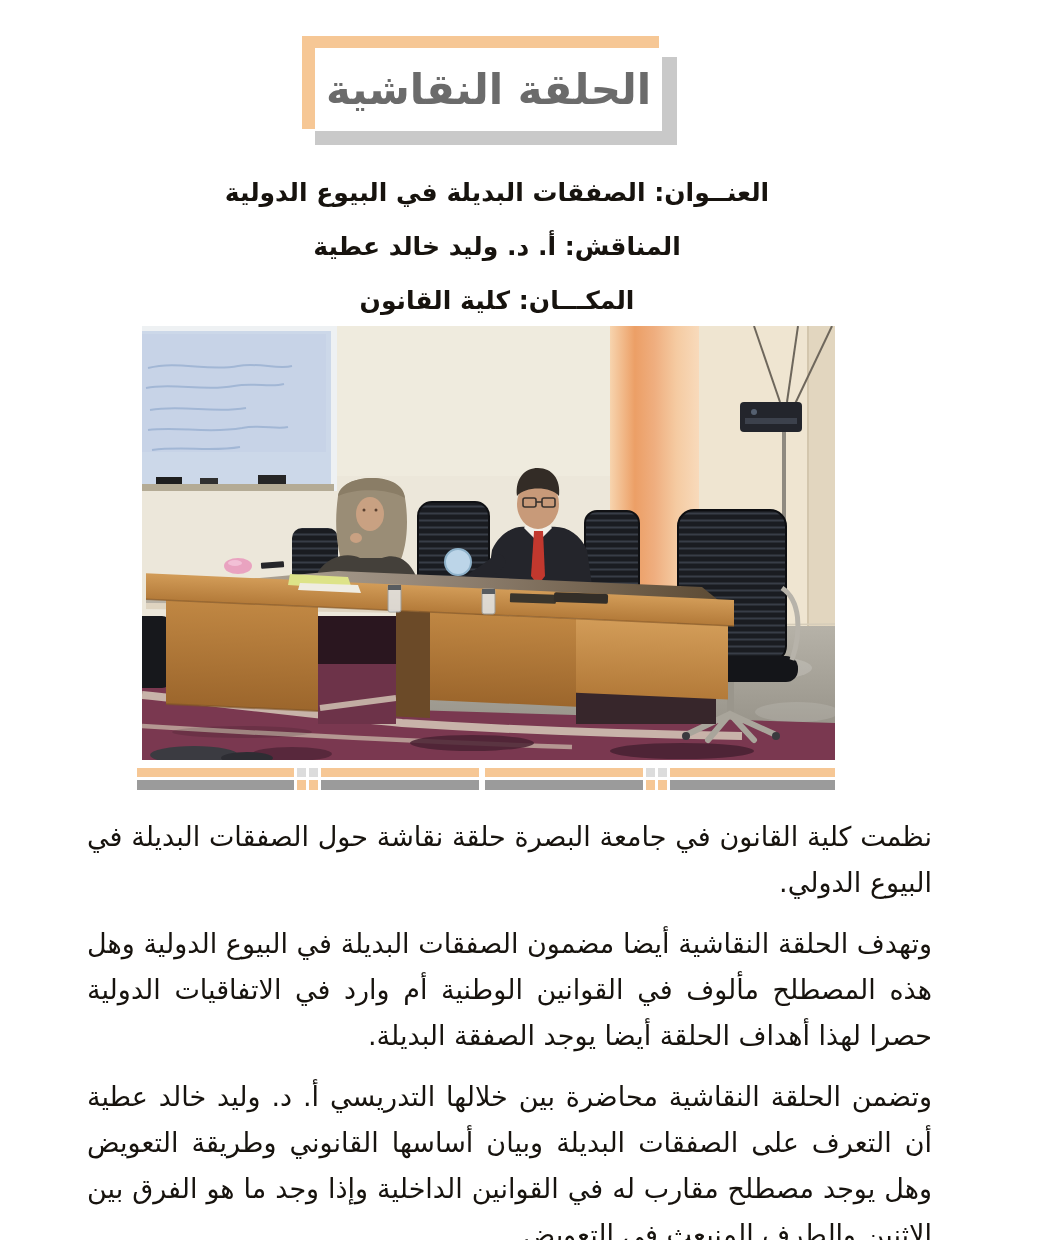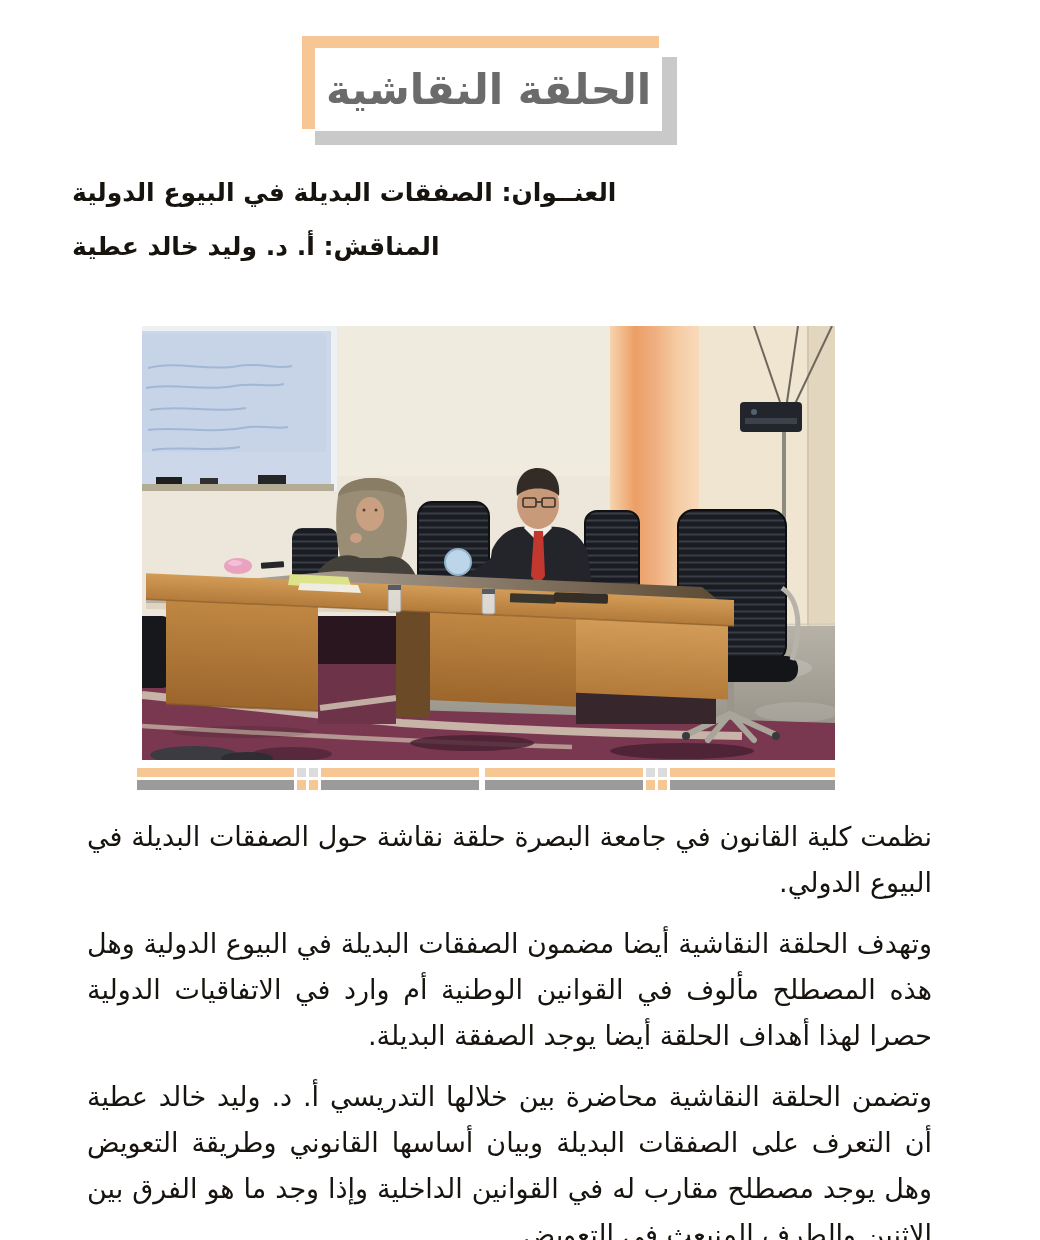--- a/index.html
+++ b/index.html
@@ -16,21 +16,21 @@
   .banner-shadow-bottom{position:absolute;left:343px;top:131px;width:362px;height:14px;background:#c9c9c9;}
   .banner-box{
     position:absolute;left:343px;top:48px;width:347px;height:83px;background:#ffffff;
     display:flex;align-items:center;justify-content:center;
   }
   .banner-title{
     font-size:42px;font-weight:bold;color:#6b6b6b;letter-spacing:0;line-height:1;
     white-space:nowrap;
   }
   
-  .details{position:absolute;top:176px;right:118px;left:100px;text-align:left;color:#17130e;}
+  .details{position:absolute;top:176px;right:118px;left:100px;text-align:center;color:#17130e;}
   .detail-line{margin:0 0 21px 0;font-size:25px;font-weight:bold;line-height:33px;}
   
   .photo{position:absolute;left:170px;top:326px;width:693px;height:434px;}
   .photo svg{display:block;width:693px;height:434px;}
   
   .divider{position:absolute;left:165px;top:768px;width:698px;}
   .divider-row{display:flex;height:9px;margin-bottom:3px;}
   .divider-row.gray-row{height:10px;margin-bottom:0;}
   .ds{height:100%;}
   .seg-o{background:#f6c795;}
@@ -59,20 +59,21 @@
     <div class="banner-shadow-right"></div>
     <div class="banner-shadow-bottom"></div>
     <div class="banner-box">
       <span class="banner-title">الحلقة النقاشية</span>
     </div>
   </div>
 
   <div class="details">
     <p class="detail-line">العنــوان: الصفقات البديلة في البيوع الدولية</p>
     <p class="detail-line">المناقش: أ. د. وليد خالد عطية</p>
+    <p class="detail-line">المكـــان: كلية القانون</p>
   </div>
 
   <div class="photo">
     <svg viewBox="0 0 693 434" xmlns="http://www.w3.org/2000/svg">
       <title>حلقة نقاشية في قاعة بكلية القانون: محاضر يرتدي بدلة داكنة وربطة عنق حمراء وامرأة ترتدي حجاباً يجلسان خلف منضدة خشبية، سبورة بيضاء على اليسار، عمود برتقالي، كراسي جلدية سوداء وسجادة حمراء داكنة</title>
       <defs>
         <linearGradient id="colG" x1="0" y1="0" x2="1" y2="0">
           <stop offset="0" stop-color="#f7d4ae"></stop>
             <stop offset="0.28" stop-color="#ec9f66"></stop>
           <stop offset="0.5" stop-color="#efae7f"></stop>

